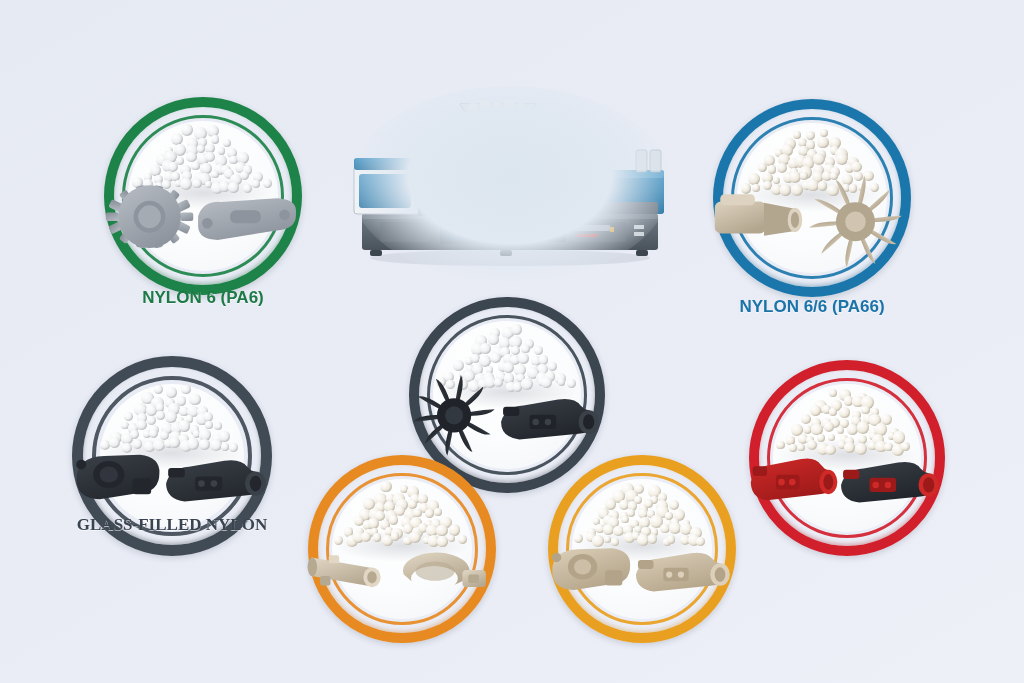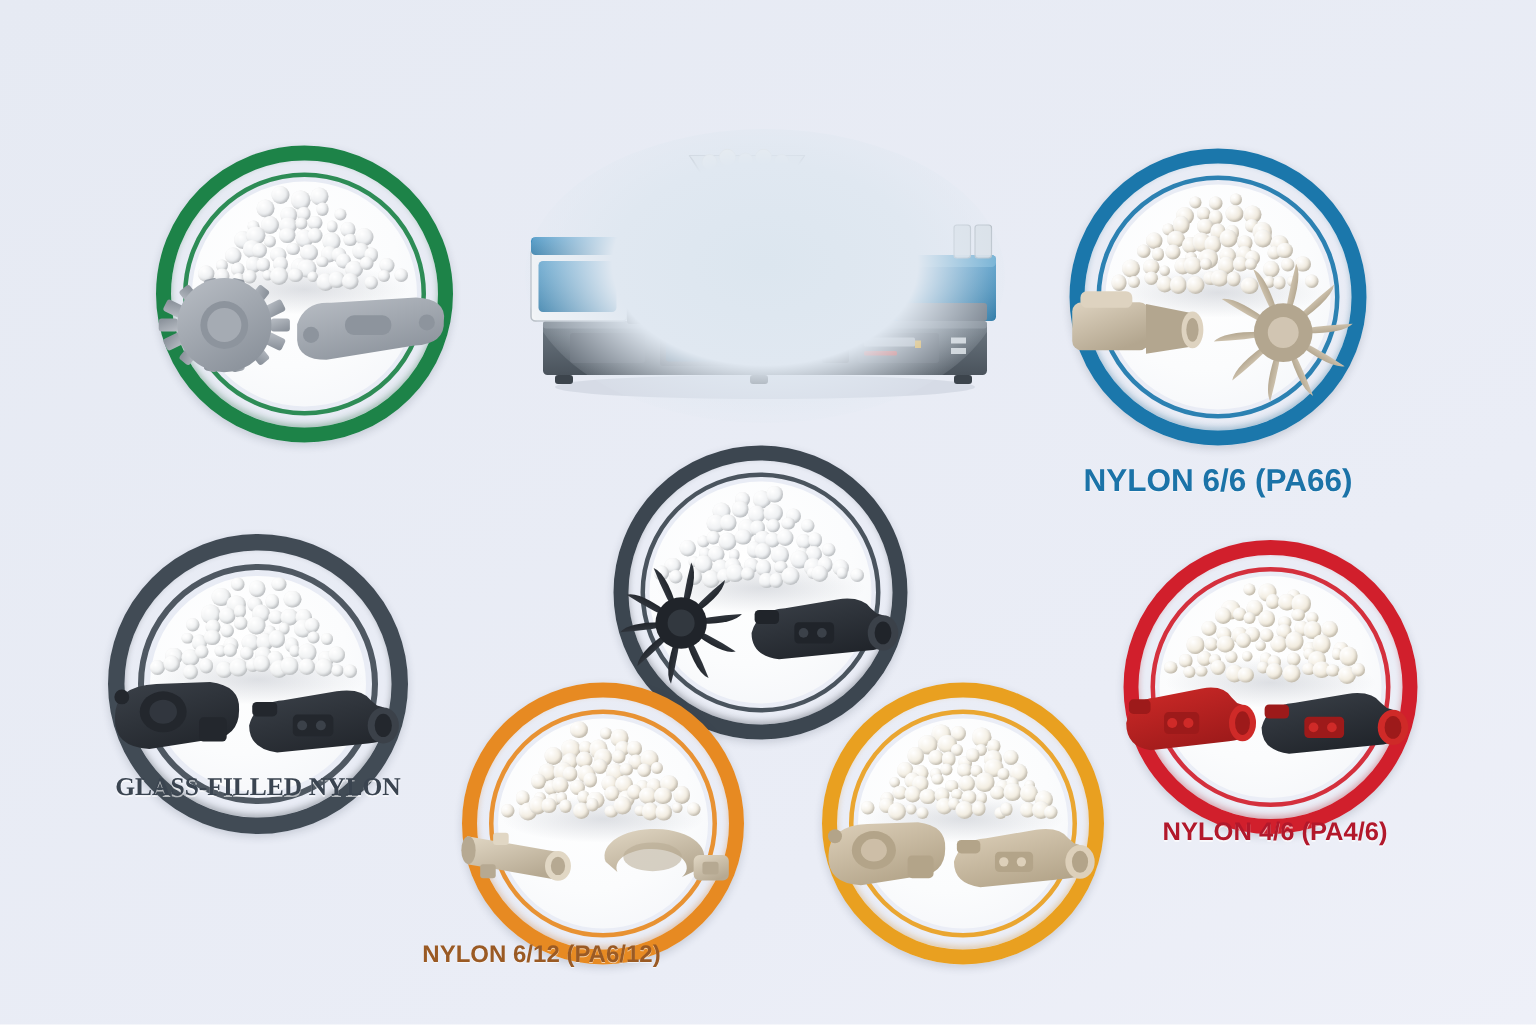--- a/index.html
+++ b/index.html
@@ -293,20 +293,21 @@
             <path d="M3.0888 26.136 q 5.148000000000001 -15.444 22.651200000000003 -14.255999999999998 L 82.36800000000001 8.316
         q 20.592000000000002 1.188 18.5328 15.444 q 1.0296 15.444 -19.5624 16.632
         L 22.651200000000003 49.895999999999994 q -18.5328 0 -19.5624 -13.068 z" fill="url(#gbracket102.9600000000000159)"></path>
         <rect x="35.006400000000006" y="20.196" width="30.888" height="13.068" rx="5.94" fill="#8d949d"></rect>
         <circle cx="89.57520000000001" cy="24.947999999999997" r="5.346" fill="#8d949d"></circle>
         <circle cx="12.3552" cy="33.264" r="5.346" fill="#8d949d"></circle>
         </svg>
       </div>
     </div>
     </div>
+    <div class="caption" style="left: 53px; top: 288px; width: 300px; font-size: 17px; color: rgb(29, 122, 70);">NYLON 6 (PA6)</div>
     <div class="node" style="left: 713px; top: 99px; width: 198px; height: 198px;">
     <div class="ring-wrap">
       <div class="ring-outer" style="border-width:10px;border-color:#1b77ab;
                   box-shadow:0 2px 6px rgba(40,50,70,.18), inset 0 -2px 4px #145f8a55;"></div>
       <div class="ring-inner" style="left:18px;top:18px;
                   width:162px;height:162px;
                   border-width:3px;border-color:#1b77ab;opacity:.92;"></div>
       <div class="disc" style="left:24px;top:24px;
                   width:150px;height:150px;"></div>
     </div>
@@ -406,21 +407,21 @@
             <path d="M51.480000000000004 29.7 q 20.592000000000002 -4.752 46.33200000000001 -5.94 q -8.2368 8.316 -46.33200000000001 5.94 z" fill="url(#gimpeller102.9600000000000159)" transform="rotate(216 51.480000000000004 29.7)"></path>
             <path d="M51.480000000000004 29.7 q 20.592000000000002 -4.752 46.33200000000001 -5.94 q -8.2368 8.316 -46.33200000000001 5.94 z" fill="url(#gimpeller102.9600000000000159)" transform="rotate(252 51.480000000000004 29.7)"></path>
             <path d="M51.480000000000004 29.7 q 20.592000000000002 -4.752 46.33200000000001 -5.94 q -8.2368 8.316 -46.33200000000001 5.94 z" fill="url(#gimpeller102.9600000000000159)" transform="rotate(288 51.480000000000004 29.7)"></path>
             <path d="M51.480000000000004 29.7 q 20.592000000000002 -4.752 46.33200000000001 -5.94 q -8.2368 8.316 -46.33200000000001 5.94 z" fill="url(#gimpeller102.9600000000000159)" transform="rotate(324 51.480000000000004 29.7)"></path>
             <circle cx="51.480000000000004" cy="29.7" r="19.5624" fill="#b3a68f"></circle>
         <circle cx="51.480000000000004" cy="29.7" r="10.296000000000001" fill="#ded3c0" opacity=".7"></circle>
         </svg>
       </div>
     </div>
     </div>
-    <div class="caption" style="left: 662px; top: 308px; width: 300px; font-size: 21px; color: rgb(27, 115, 168);">NYLON 6/6 (PA66)</div>
+    <div class="caption" style="left: 662px; top: 297px; width: 300px; font-size: 17px; color: rgb(27, 115, 168);">NYLON 6/6 (PA66)</div>
     <div class="node" style="left: 72px; top: 356px; width: 200px; height: 200px;">
     <div class="ring-wrap">
       <div class="ring-outer" style="border-width:11px;border-color:#414b55;
                   box-shadow:0 2px 6px rgba(40,50,70,.18), inset 0 -2px 4px #2a323a55;"></div>
       <div class="ring-inner" style="left:20px;top:20px;
                   width:160px;height:160px;
                   border-width:4px;border-color:#414b55;opacity:.92;"></div>
       <div class="disc" style="left:28px;top:28px;
                   width:144px;height:144px;"></div>
     </div>
@@ -746,21 +747,20 @@
             </defs>
             <path d="M9.776000000000002 31.584000000000003 a 33.238400000000006 18.048 0 1 1 60.611200000000004 5.640000000000001
         l -9.776000000000002 4.512 a 23.4624 12.408 0 1 0 -43.0144 -3.384 z" fill="url(#gclamp97.7656)"></path>
         <ellipse cx="41.059200000000004" cy="28.2" rx="19.552000000000003" ry="9.588000000000001" fill="#b6a992" opacity=".55"></ellipse>
         <rect x="68.432" y="27.072" width="23.4624" height="16.919999999999998" rx="4" fill="url(#gclamp97.7656)"></rect>
         <rect x="74.2976" y="31.584000000000003" width="10.7536" height="8.459999999999999" rx="2" fill="#b6a992"></rect>
         </svg>
       </div>
     </div>
     </div>
-    <div class="caption" style="left: 201px; top: 627px; width: 320px; font-size: 16px; color: rgb(154, 90, 36);">NYLON 6/12 (PA6/12)</div>
     <div class="node" style="left: 548px; top: 455px; width: 188px; height: 188px;">
     <div class="ring-wrap">
       <div class="ring-outer" style="border-width:10px;border-color:#e9a020;
                   box-shadow:0 2px 6px rgba(40,50,70,.18), inset 0 -2px 4px #cb841855;"></div>
       <div class="ring-inner" style="left:18px;top:18px;
                   width:152px;height:152px;
                   border-width:3px;border-color:#e9a020;opacity:.92;"></div>
       <div class="disc" style="left:24px;top:24px;
                   width:140px;height:140px;"></div>
     </div>
@@ -976,14 +976,13 @@
         <ellipse cx="89.6896" cy="32.928000000000004" rx="10.192" ry="11.76" fill="#cf2a28"></ellipse>
         <ellipse cx="89.6896" cy="32.928000000000004" rx="5.6056" ry="7.644" fill="#9d1a1a"></ellipse>
         <rect x="30.576" y="25.872" width="26.499200000000002" height="14.111999999999998" rx="3" fill="#9d1a1a"></rect>
         <circle cx="36.6912" cy="32.928000000000004" r="3.234" fill="#cf2a28"></circle>
         <circle cx="48.9216" cy="32.928000000000004" r="3.234" fill="#cf2a28"></circle>
         <rect x="4.0768" y="17.639999999999997" width="16.3072" height="9.408" rx="3" fill="#9d1a1a"></rect>
         </svg>
       </div>
     </div>
     </div>
-    <div class="caption" style="left: 700px; top: 545px; width: 300px; font-size: 17px; color: rgb(178, 24, 43);">NYLON 4/6 (PA4/6)</div>
   </div>
 
 </body></html>

